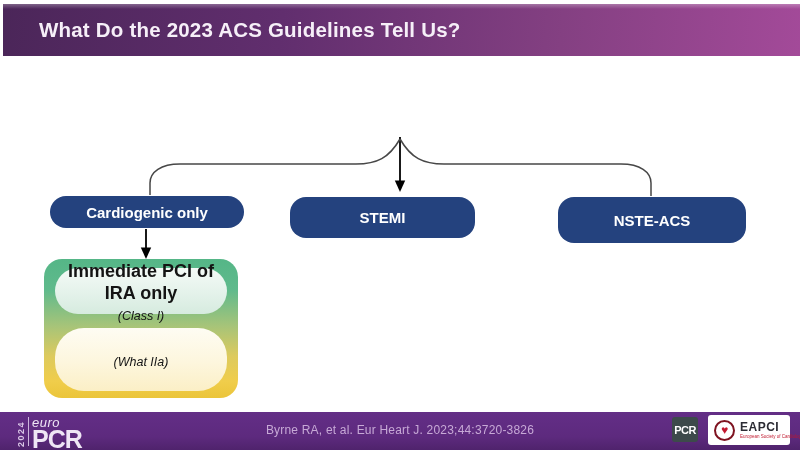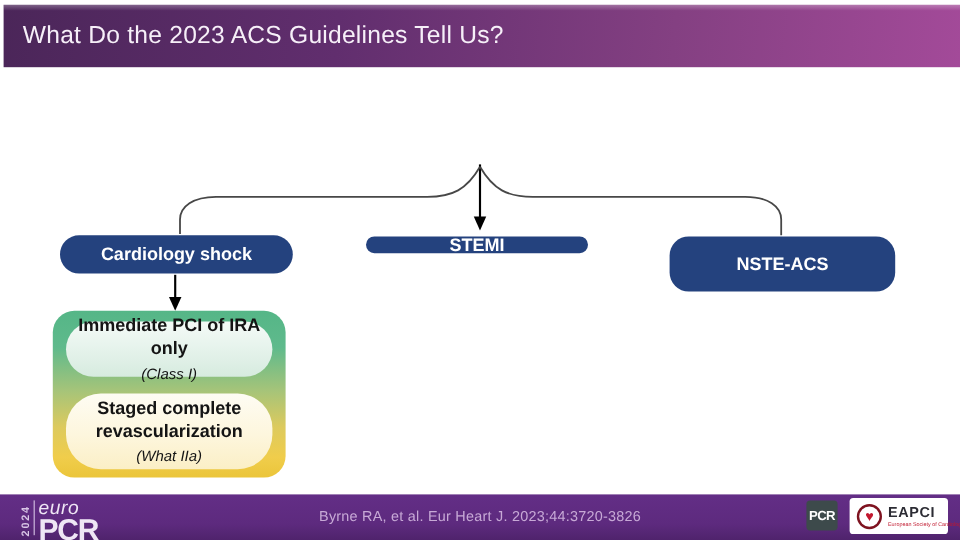--- a/index.html
+++ b/index.html
@@ -10,47 +10,47 @@
   
   .header{
     position:absolute;left:3px;top:4px;right:0;height:52px;
     background:linear-gradient(96deg,#4b2659 0%,#612e6e 35%,#844082 70%,#a34a99 100%);
     display:flex;align-items:center;
   }
   .header:before{
     content:"";position:absolute;left:0;top:0;right:0;height:5px;
     background:linear-gradient(180deg,rgba(255,255,255,.28),rgba(255,255,255,0));
   }
-  .title{color:#f6eff8;font-size:20.5px;letter-spacing:.2px;padding-left:16px;font-weight:400;}
+  .title{color:#f6eff8;font-size:20.5px;letter-spacing:.2px;padding-left:36px;font-weight:700;}
   
   .node{
     position:absolute;background:#24427e;color:#ffffff;font-weight:bold;
     display:flex;align-items:center;justify-content:center;text-align:center;
   }
   .root-node{
     left:70px;top:74px;width:664px;height:62px;border-radius:31px;
     font-size:16.5px;line-height:1.5;padding:0 28px;box-sizing:border-box;
   }
   .branch-node{height:32px;border-radius:16px;font-size:15px;}
   .branch-cardiogenic{left:50px;top:196px;width:194px;}
-  .branch-stemi{left:305px;top:197px;width:185px;height:14px;}
+  .branch-stemi{left:290px;top:197px;width:185px;height:41px;}
   .branch-nste{left:558px;top:197px;width:188px;height:46px;}
   
   .connectors{position:absolute;left:0;top:0;width:800px;height:450px;pointer-events:none;}
   
   .outcome-panel{
     position:absolute;left:44px;top:259px;width:194px;height:139px;border-radius:18px;
     background:linear-gradient(180deg,#55b687 0%,#5fba8c 22%,#a6c479 48%,#ddca5d 70%,#f0cd4b 88%,#ebc53a 100%);
   }
   .outcome-box{
     position:absolute;left:11px;width:172px;box-sizing:border-box;
     display:flex;flex-direction:column;align-items:center;justify-content:center;
     text-align:center;color:#141414;
   }
-  .outcome-box .label{font-weight:bold;font-size:15px;line-height:1.25;}
+  .outcome-box .label{font-weight:bold;font-size:18px;line-height:1.25;}
   .outcome-box .class{font-size:12.5px;margin-top:4px;font-style:italic;}
   .outcome-immediate{
     top:9px;height:46px;border-radius:23px;
     background:linear-gradient(180deg,#f4faf7 0%,#e4f2ea 55%,#d6ebdf 100%);
   }
   .outcome-staged{
     top:69px;height:63px;border-radius:29px;
     background:linear-gradient(180deg,#fefcf3 0%,#fdf6dd 55%,#fbefc6 100%);
   }
   
@@ -63,21 +63,21 @@
     color:#c7a9d6;font-size:12px;letter-spacing:.2px;
   }
   .europcr{position:absolute;left:16px;top:4px;height:31px;display:flex;align-items:stretch;color:#efe6f5;}
   .europcr .year{
     writing-mode:vertical-rl;transform:rotate(180deg);
     font-size:9px;font-weight:bold;letter-spacing:1.5px;
     display:flex;align-items:center;color:#d9c6e6;
   }
   .europcr .sep{width:1px;background:#cdb6dd;margin:1px 3px 1px 2px;}
   .europcr .stack{display:flex;flex-direction:column;justify-content:flex-start;}
-  .europcr .euro{font-style:italic;font-size:16px;line-height:1;letter-spacing:.5px;}
+  .europcr .euro{font-style:italic;font-size:13px;line-height:1;letter-spacing:.5px;}
   .europcr .pcr{font-weight:bold;font-size:25px;line-height:.85;letter-spacing:-1px;}
   .pcr-badge{
     position:absolute;left:672px;top:5px;width:26px;height:25px;border-radius:3px;
     background:#3d4a4b;color:#fff;font-weight:bold;font-size:11px;
     display:flex;align-items:center;justify-content:center;letter-spacing:-.5px;
   }
   .eapci-badge{
     position:absolute;left:708px;top:3px;width:82px;height:30px;border-radius:3px;
     background:#ffffff;display:flex;align-items:center;padding:0 6px;box-sizing:border-box;gap:5px;
   }
@@ -107,36 +107,35 @@
 
     <path d="M400,139 C389,158 377,164 356,164 L180,164 C161,164 150,172 150,183 L150,195" fill="none" stroke="#474747" stroke-width="1.5"></path>
 
     <path d="M400,139 C411,158 423,164 444,164 L621,164 C640,164 651,172 651,183 L651,196" fill="none" stroke="#474747" stroke-width="1.5"></path>
 
     <line x1="146" y1="229" x2="146" y2="251" stroke="#000000" stroke-width="1.8"></line>
     <polygon points="146,259 140.8,247.5 151.2,247.5" fill="#000000"></polygon>
   </svg>
 
   <div class="node branch-node branch-cardiogenic">
-    <span>Cardiology shock</span>
+    <span>Cardiogenic only</span>
   </div>
   <div class="node branch-node branch-stemi">
     <span>STEMI</span>
   </div>
   <div class="node branch-node branch-nste">
     <span>NSTE-ACS</span>
   </div>
 
   <div class="outcome-panel">
     <div class="outcome-box outcome-immediate">
       <div class="label">Immediate PCI of IRA only</div>
       <div class="class">(Class I)</div>
     </div>
     <div class="outcome-box outcome-staged">
-      <div class="label">Staged complete revascularization</div>
       <div class="class">(What IIa)</div>
     </div>
   </div>
 
   <div class="footer">
     <div class="europcr">
       <span class="year">2024</span>
       <span class="sep"></span>
       <span class="stack">
         <span class="euro">euro</span>

